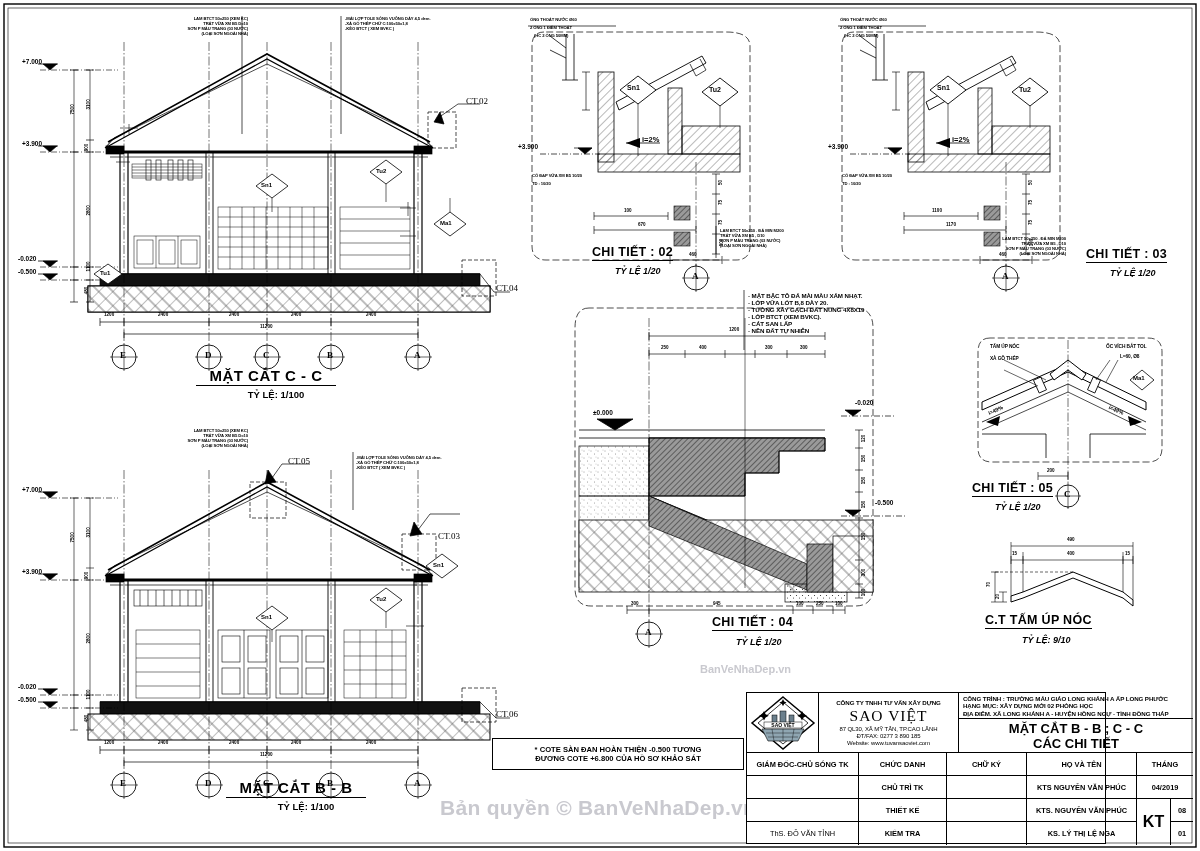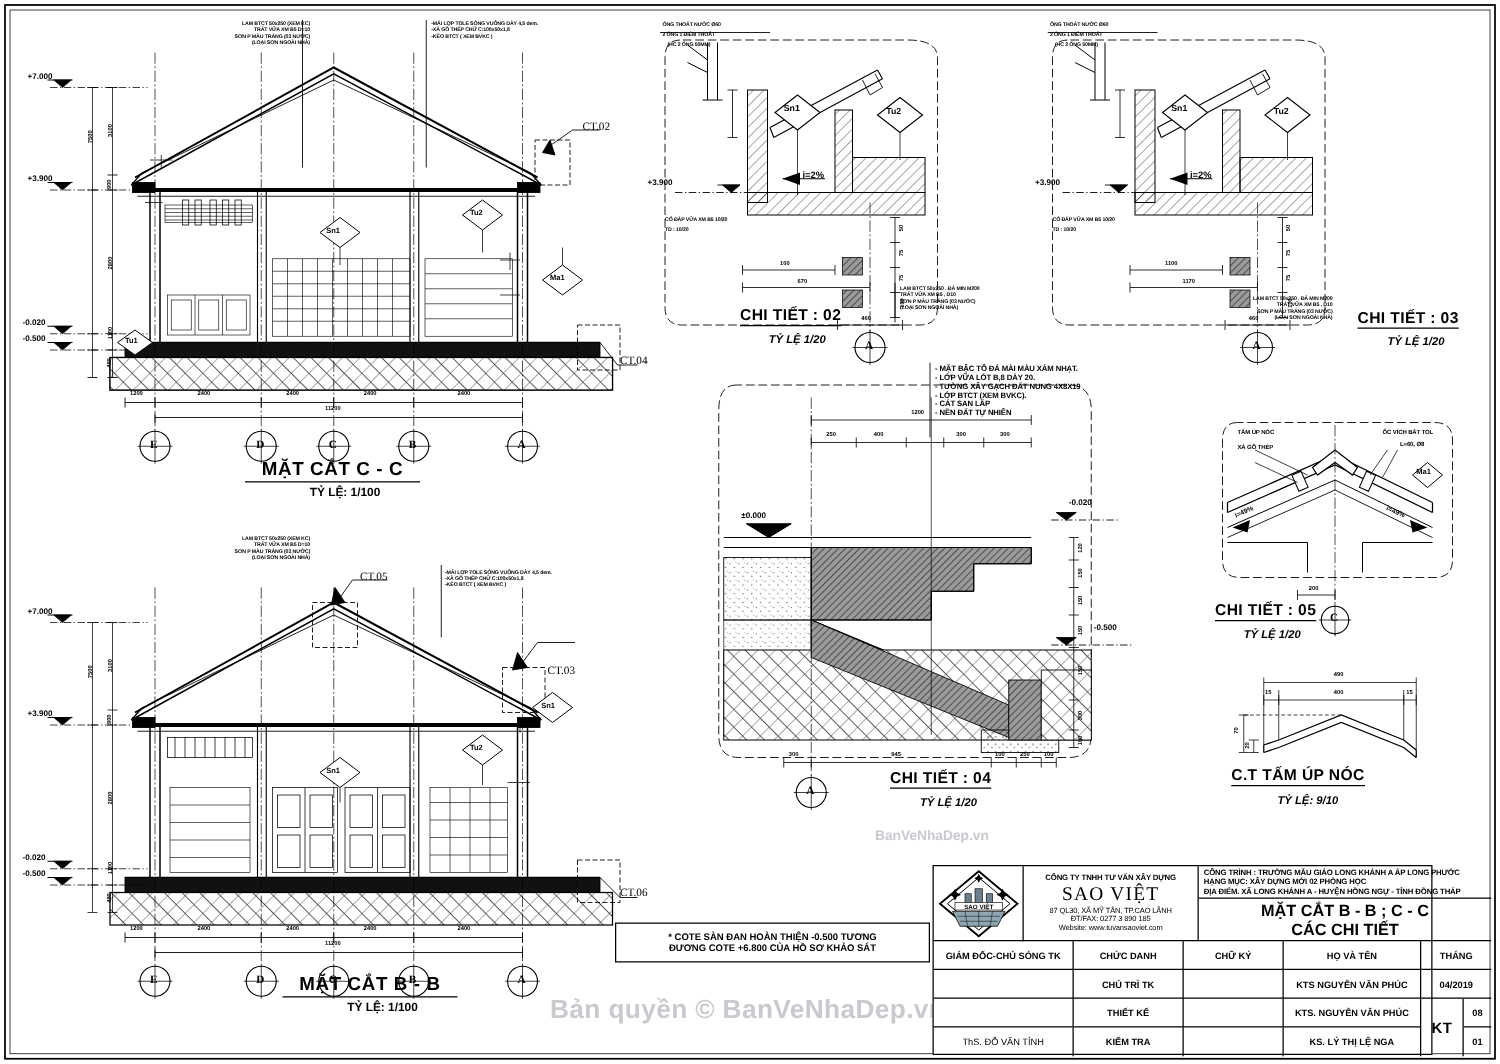--- a/index.html
+++ b/index.html
@@ -18,21 +18,21 @@
   .secttl{font-size:15px;font-weight:bold;letter-spacing:0.5px;}
   .secsub{font-size:9.5px;font-weight:bold;}
   .dttl{font-size:12.5px;font-weight:bold;letter-spacing:0.3px;}
   .dtsub{font-size:9px;font-weight:bold;font-style:italic;}
   .ctag{font-size:9px;font-family:"Liberation Serif",serif;}
   .cen{text-align:center;}
   .ul{border-bottom:1.4px solid #000;padding-bottom:1px;}
   .wm{position:absolute;color:#c9c9cf;font-weight:bold;}
   .gridlbl{font-size:9px;font-weight:bold;font-family:"Liberation Serif",serif;}
   
-  #tb{position:absolute;left:746px;top:692px;width:400px;height:152px;
+  #tb{position:absolute;left:746px;top:692px;width:360px;height:152px;
       border:1.3px solid #000;box-sizing:border-box;background:#fff;}
   #tb .cell{position:absolute;box-sizing:border-box;border-right:1px solid #000;
             border-bottom:1px solid #000;display:flex;align-items:center;
             justify-content:center;text-align:center;}
   #tb .nb{border-right:none;}
   #tb .nbb{border-bottom:none;}
   .tbs{font-size:6.2px;font-weight:bold;letter-spacing:-0.1px;}
   .tbm{font-size:7.4px;font-weight:bold;}
   .tbl{font-size:13px;font-weight:bold;}
   .tbco{font-size:8px;font-weight:bold;letter-spacing:0.2px;}
@@ -942,21 +942,21 @@
 
     <div class="cell" style="left:0;top:106px;width:112px;height:23px;"></div>
     <div class="cell" style="left:112px;top:106px;width:88px;height:23px;">
       <span class="tbm">THIẾT KẾ</span>
     </div>
     <div class="cell" style="left:200px;top:106px;width:80px;height:23px;"></div>
     <div class="cell" style="left:280px;top:106px;width:110px;height:23px;">
       <span class="tbm">KTS. NGUYỄN VĂN PHÚC</span>
     </div>
     <div class="cell" style="left:390px;top:106px;width:34px;height:46px;border-bottom:none;">
-      <span class="tbco" style="font-size:12px;">KT</span>
+      <span class="tbco" style="font-size:16px;">KT</span>
     </div>
     <div class="cell nb" style="left:424px;top:106px;width:22px;height:23px;">
       <span class="tbm">08</span>
     </div>
 
     <div class="cell nbb" style="left:0;top:129px;width:112px;height:23px;">
       <span class="tbm" style="font-weight:normal;">ThS.  ĐỖ VĂN TỈNH</span>
     </div>
     <div class="cell nbb" style="left:112px;top:129px;width:88px;height:23px;">
       <span class="tbm">KIỂM TRA</span>

